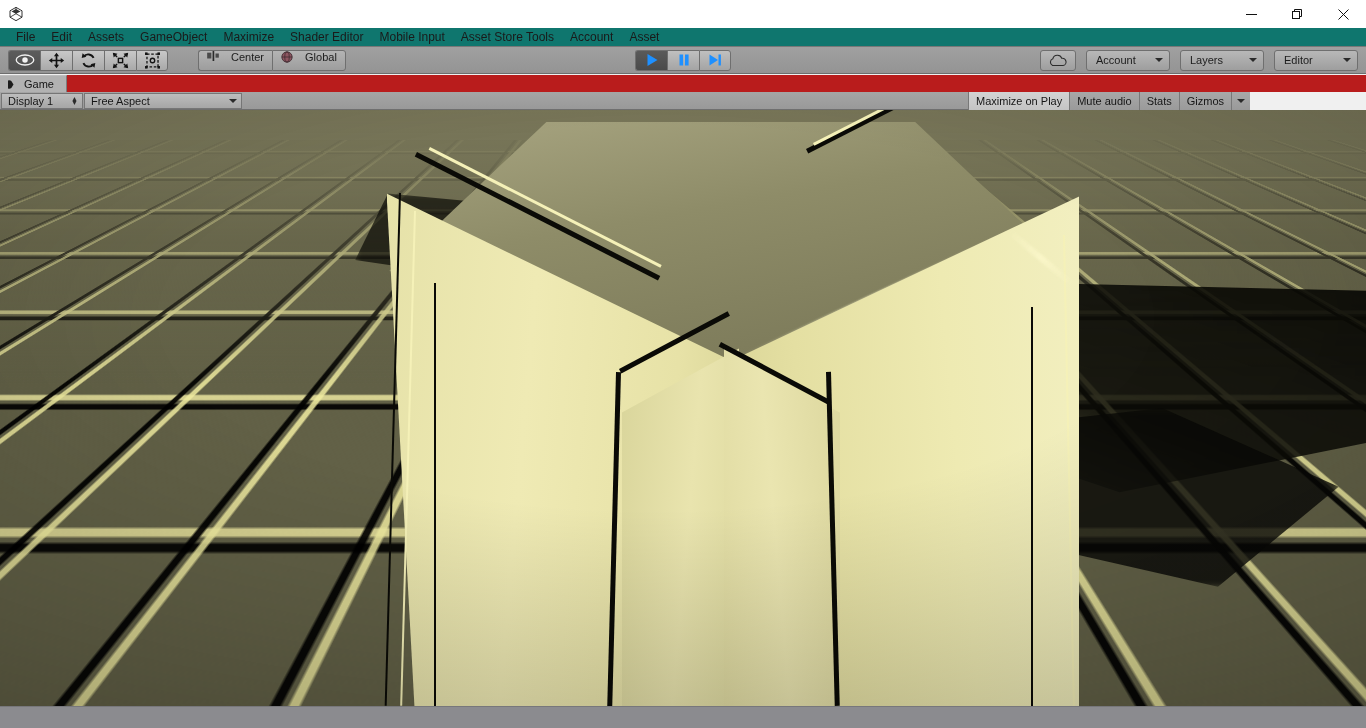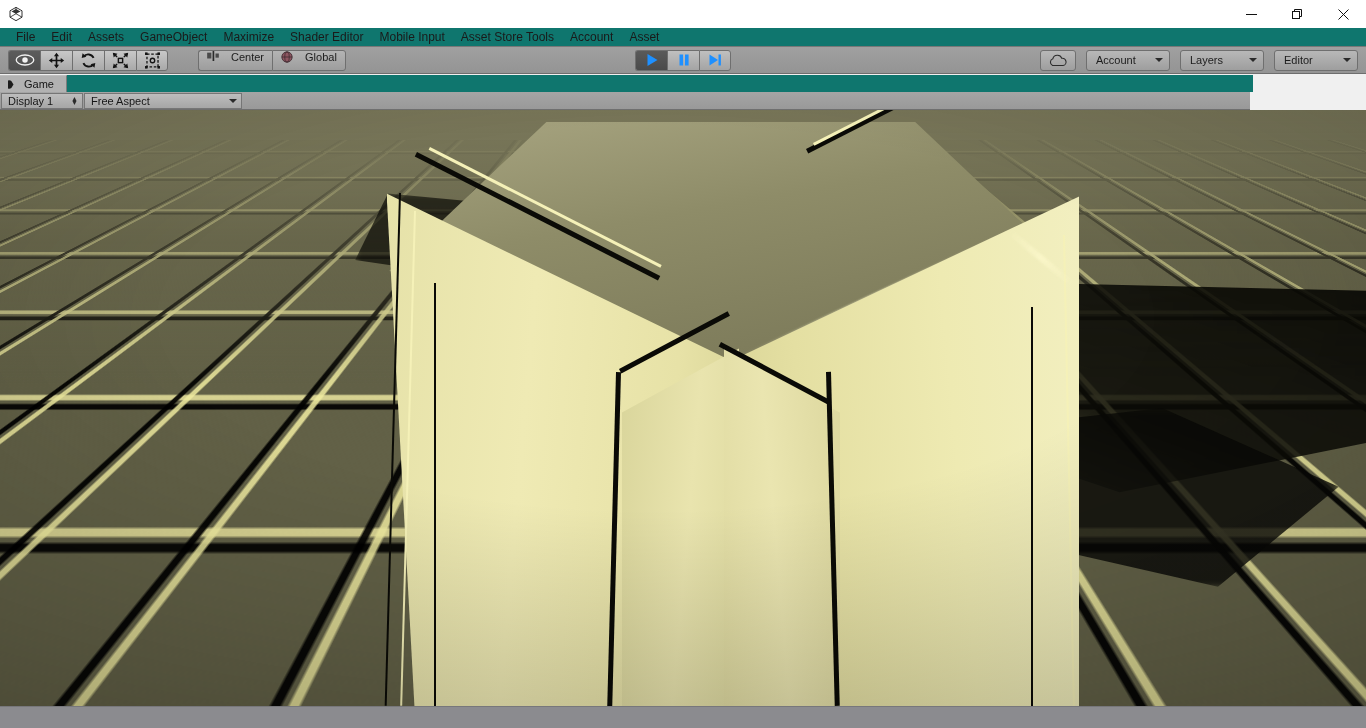--- a/index.html
+++ b/index.html
@@ -121,22 +121,22 @@
   }
   .dd .lbl { padding-right: 12px; }
   .caret {
     width: 0; height: 0;
     border-left: 4px solid transparent; border-right: 4px solid transparent;
     border-top: 4px solid #2a2a2a;
   }
 
   
   .tabstrip {
-    position: absolute; left: 0; top: 75px; width: 1253px; height: 17px;
-    background: #0f766e;
+    position: absolute; left: 0; top: 75px; width: 1366px; height: 17px;
+    background: #b91c1c;
     display: flex; align-items: flex-end;
   }
   .tab {
     height: 17px; padding: 0 12px 0 8px;
     background: #a8a8a8;
     border-top: 1px solid #bdbdbd;
     border-right: 1px solid #7d7d7d;
     display: flex; align-items: center; gap: 5px;
     font-size: 11px; color: #141414; cursor: default;
   }
@@ -448,20 +448,37 @@
       <span class="stepper">
         <span>▲</span>
           <span>▼</span>
       </span>
     </div>
     <div class="gt-dd" style="width:158px">
       <span>Free Aspect</span>
       <span class="caret"></span>
     </div>
 
+    <div class="gt-right">
+      <div class="gt-btn lit">
+        <span>Maximize on Play</span>
+      </div>
+      <div class="gt-btn">
+        <span>Mute audio</span>
+      </div>
+      <div class="gt-btn">
+        <span>Stats</span>
+      </div>
+      <div class="gt-btn">
+        <span>Gizmos</span>
+      </div>
+      <div class="gt-btn" style="padding:0 5px">
+        <span class="caret"></span>
+      </div>
+    </div>
   </div>
 
   <div class="viewport">
     <div class="sky"></div>
     <div class="ground"></div>
     <div class="ground-fade"></div>
 
     <div class="shadow-left"></div>
     <div class="shadow-band"></div>
     <div class="shadow-band2"></div>

